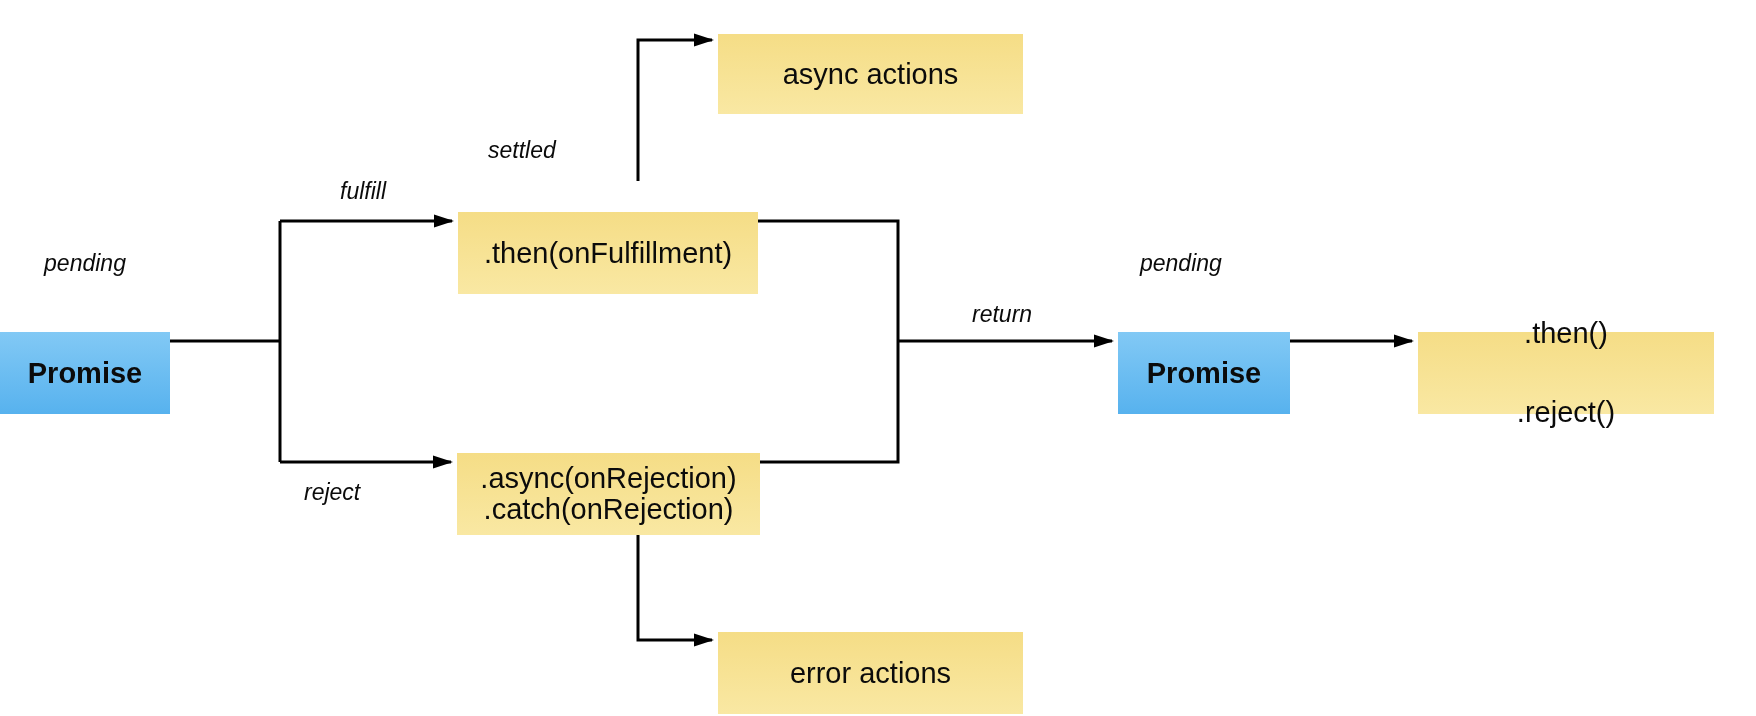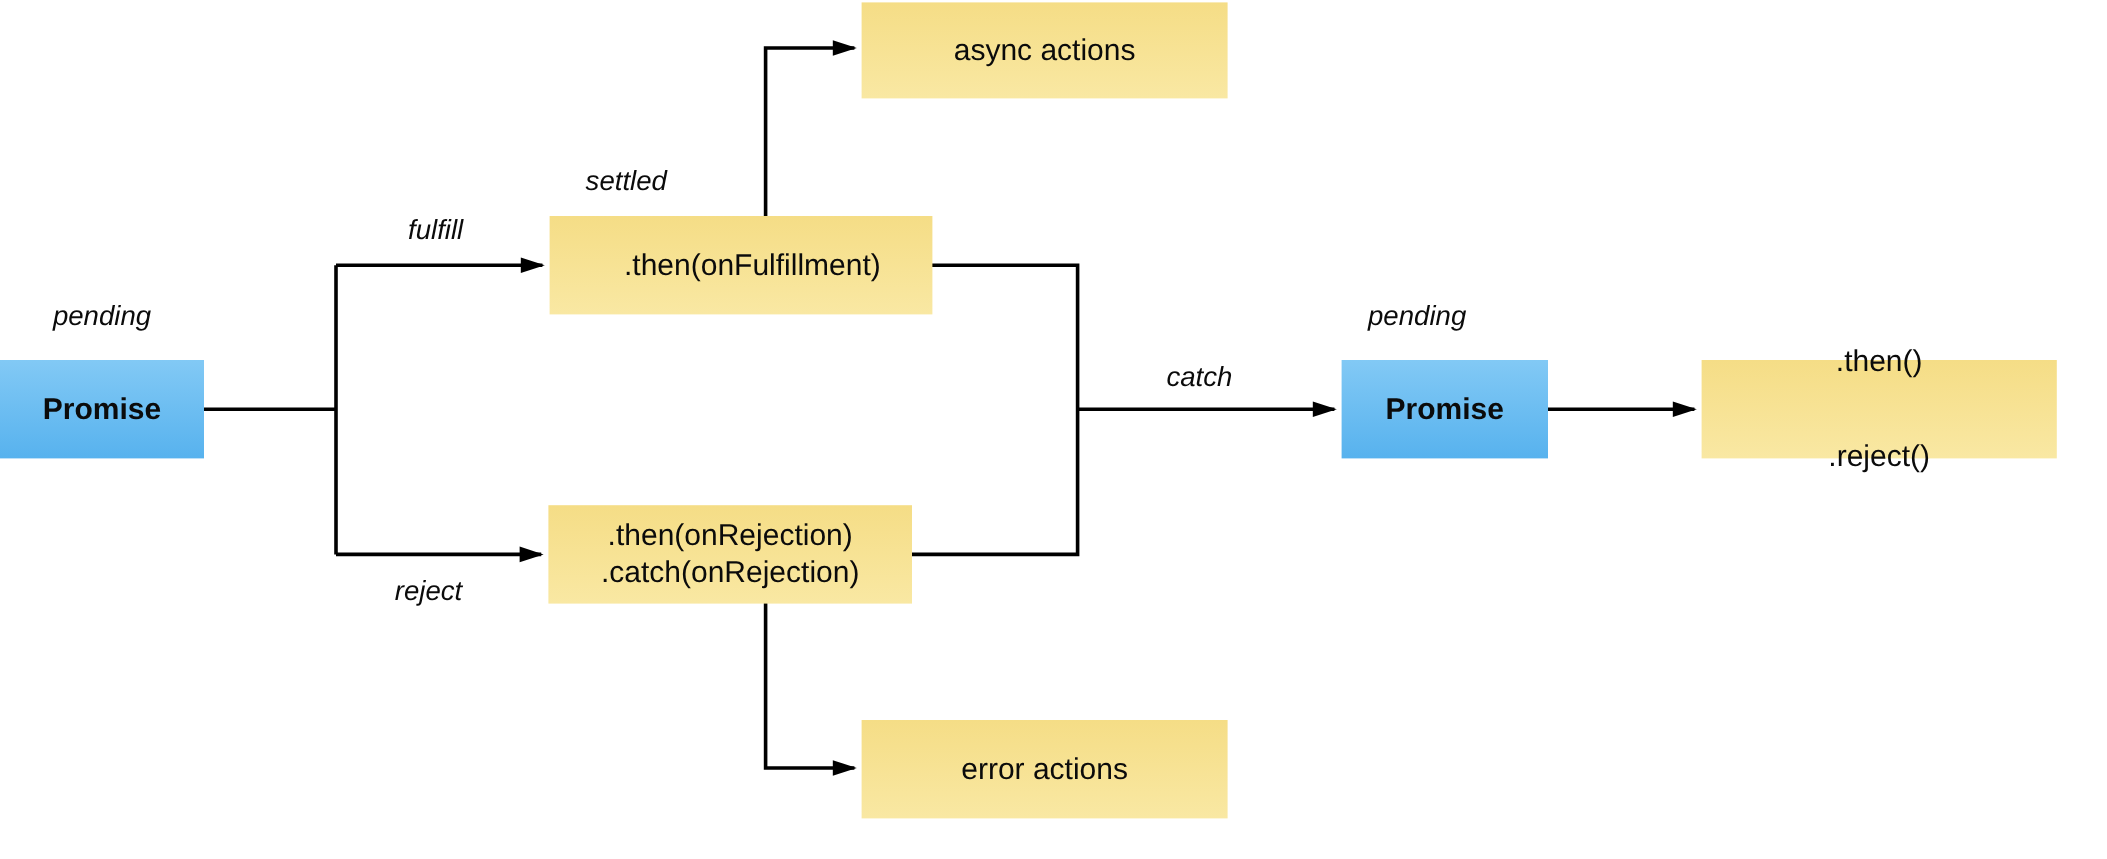--- a/index.html
+++ b/index.html
@@ -22,53 +22,54 @@
     width: 1756px;
     height: 716px;
   }
   .node {
     position: absolute;
     display: flex;
     flex-direction: column;
     align-items: center;
     justify-content: center;
     text-align: center;
-    font-size: 25px;
+    font-size: 29px;
     line-height: 31px;
+    margin-top: 32px;
   }
   .node.yellow {
     background: linear-gradient(180deg, #f5dd86 0%, #f9e8a3 100%);
   }
   .node.blue {
     background: linear-gradient(180deg, #82c9f5 0%, #57b2ee 100%);
     font-weight: bold;
   }
   .flabel {
     position: absolute;
     font-size: 23px;
     line-height: 28px;
     white-space: nowrap;
     font-style: italic;
   }
   .flabel.centered { text-align: center; }
 
   
   .n-promise1   { left: 0px;    top: 300px; width: 170px; height: 82px; }
-  .n-fulfill    { left: 458px;  top: 180px; width: 300px; height: 82px; padding-left: 19px; }
+  .n-fulfill    { left: 458px;  top: 180px; width: 300px; height: 82px; }
   .n-reject     { left: 457px;  top: 421px; width: 303px; height: 82px; }
   .n-async      { left: 718px;  top: 2px;   width: 305px; height: 80px; }
   .n-error      { left: 718px;  top: 600px; width: 305px; height: 82px; }
   .n-promise2   { left: 1118px; top: 300px; width: 172px; height: 82px; }
   .n-thencatch  { left: 1418px; top: 300px; width: 296px; height: 82px; gap: 48px; }
 
   
   .l-pending1 { left: 0px;    top: 249px; width: 170px; }
   .l-fulfill  { left: 340px;  top: 177px; }
   .l-settled  { left: 488px;  top: 136px; }
-  .l-reject   { left: 329px;  top: 478px; text-align: center; }
+  .l-reject   { left: 304px;  top: 478px; text-align: center; }
   .l-return   { left: 972px;  top: 300px; }
   .l-pending2 { left: 1140px; top: 249px; }
 </style>
 </head>
 <body>
 
 <div class="canvas">
 
   <svg class="connectors" viewBox="0 0 1756 716" xmlns="http://www.w3.org/2000/svg">
     <defs>
@@ -99,33 +100,33 @@
 
   <div class="flabel l-settled">settled</div>
 
   <div class="node yellow n-fulfill">
     <span>.then(onFulfillment)</span>
   </div>
 
   <div class="flabel l-reject">reject</div>
 
   <div class="node yellow n-reject">
-    <span>.then(onRejection)</span>
+    <span>.async(onRejection)</span>
     <span>.catch(onRejection)</span>
   </div>
 
   <div class="node yellow n-async">
     <span>async actions</span>
   </div>
 
   <div class="node yellow n-error">
     <span>error actions</span>
   </div>
 
-  <div class="flabel l-return">catch</div>
+  <div class="flabel l-return">return</div>
 
   <div class="flabel l-pending2">pending</div>
 
   <div class="node blue n-promise2">
     <span>Promise</span>
   </div>
 
   <div class="node yellow n-thencatch">
     <span>.then()</span>
     <span>.reject()</span>

